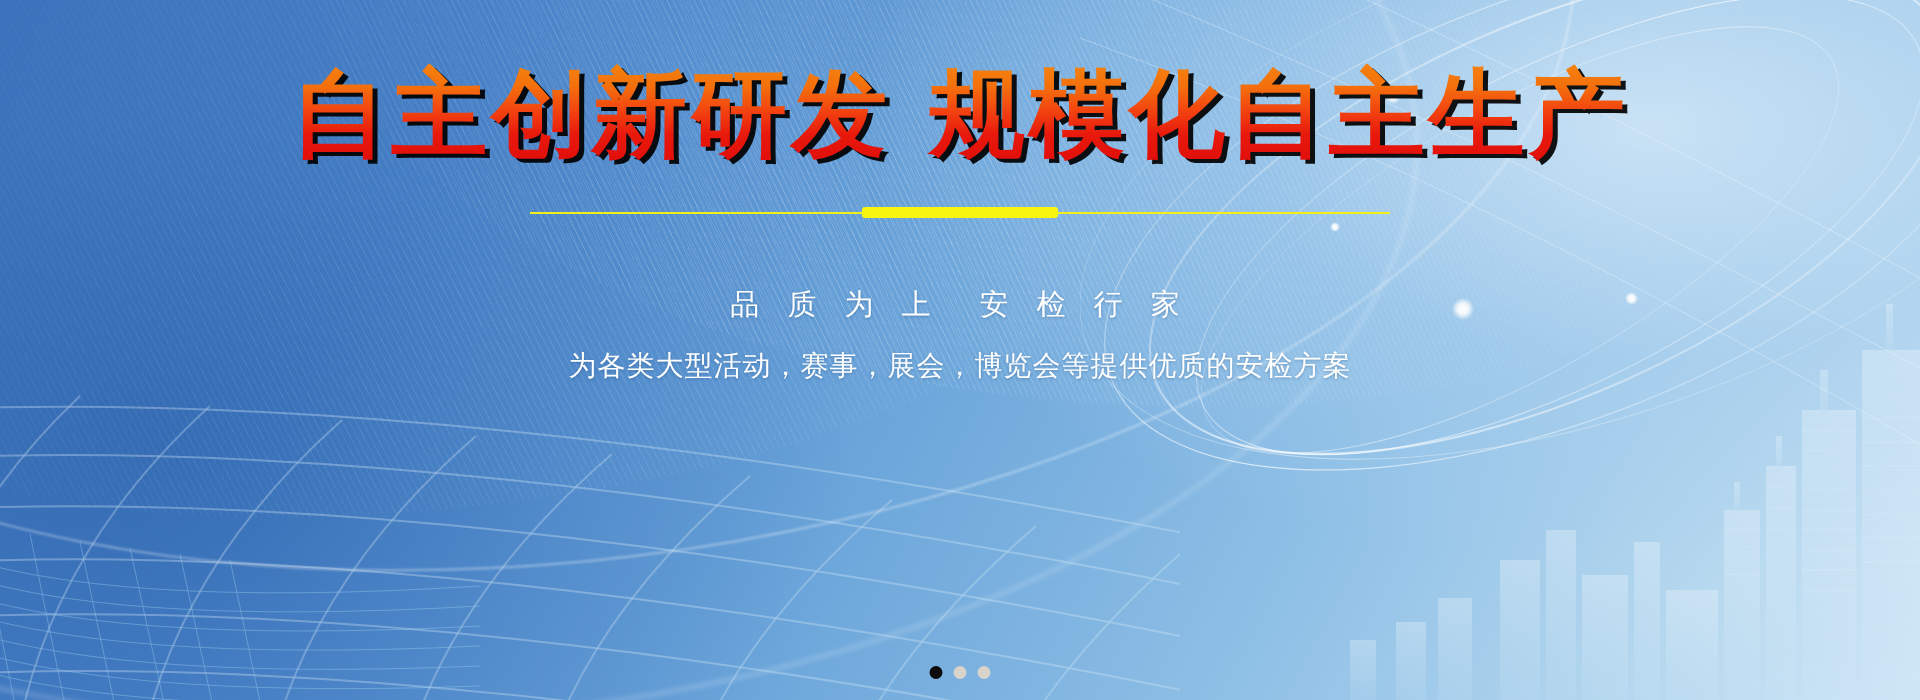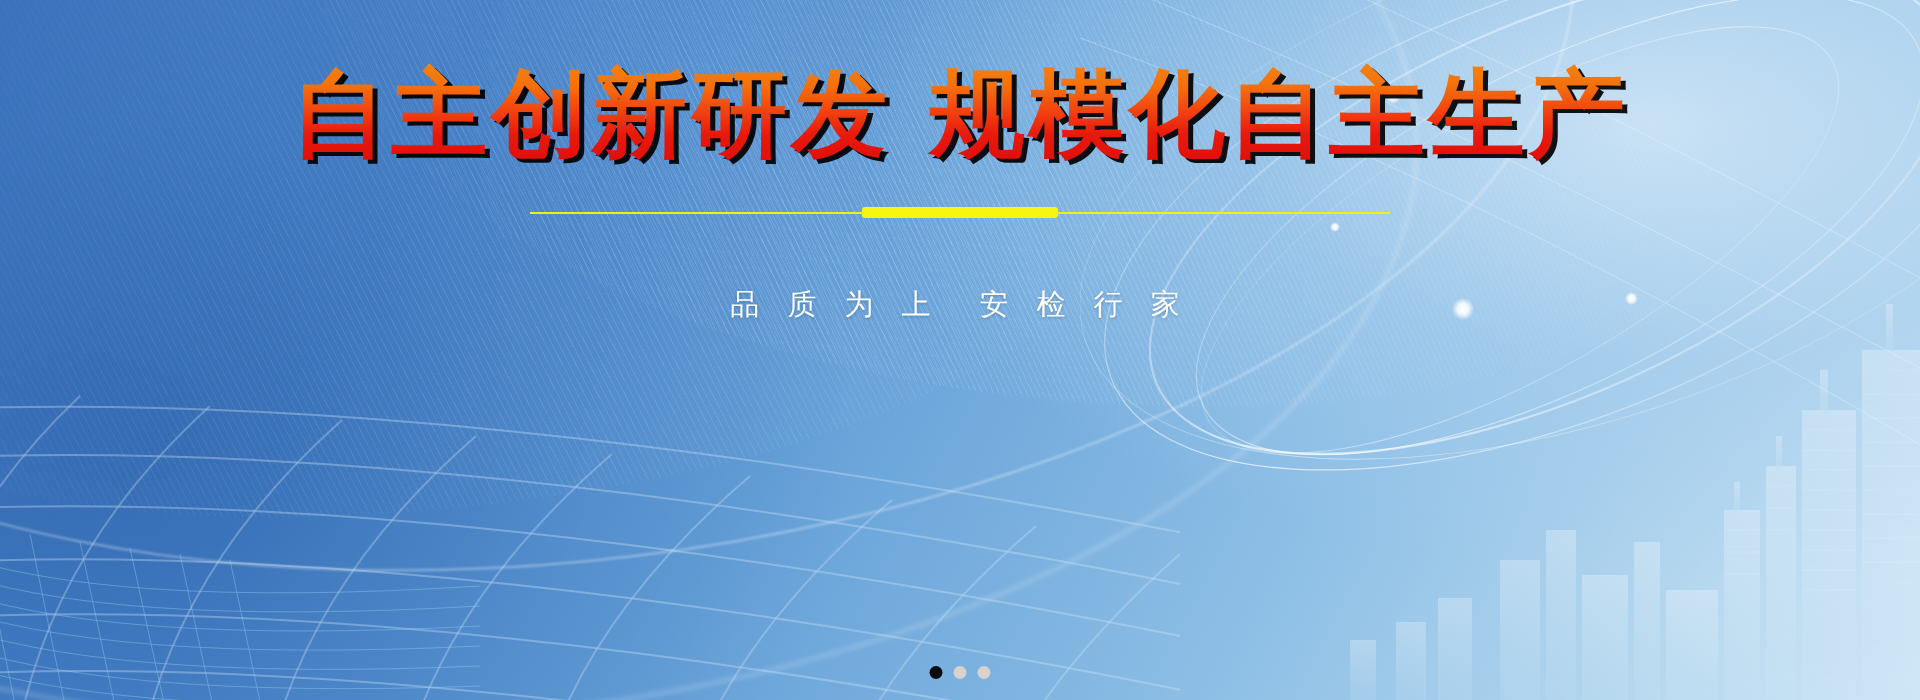--- a/index.html
+++ b/index.html
@@ -315,20 +315,21 @@
 
     <div class="headline">自主创新研发 规模化自主生产</div>
 
     <div class="divider">
       <span class="thin"></span>
       <span class="thick"></span>
     </div>
 
     <div class="tagline">品 质 为 上　安 检 行 家</div>
 
+    <div class="subtitle">为各类大型活动，赛事，展会，博览会等提供优质的安检方案</div>
   </div>
 
   <div class="dots">
     <span class="dot active"></span>
     <span class="dot"></span>
     <span class="dot"></span>
   </div>
 
 </div>
 

